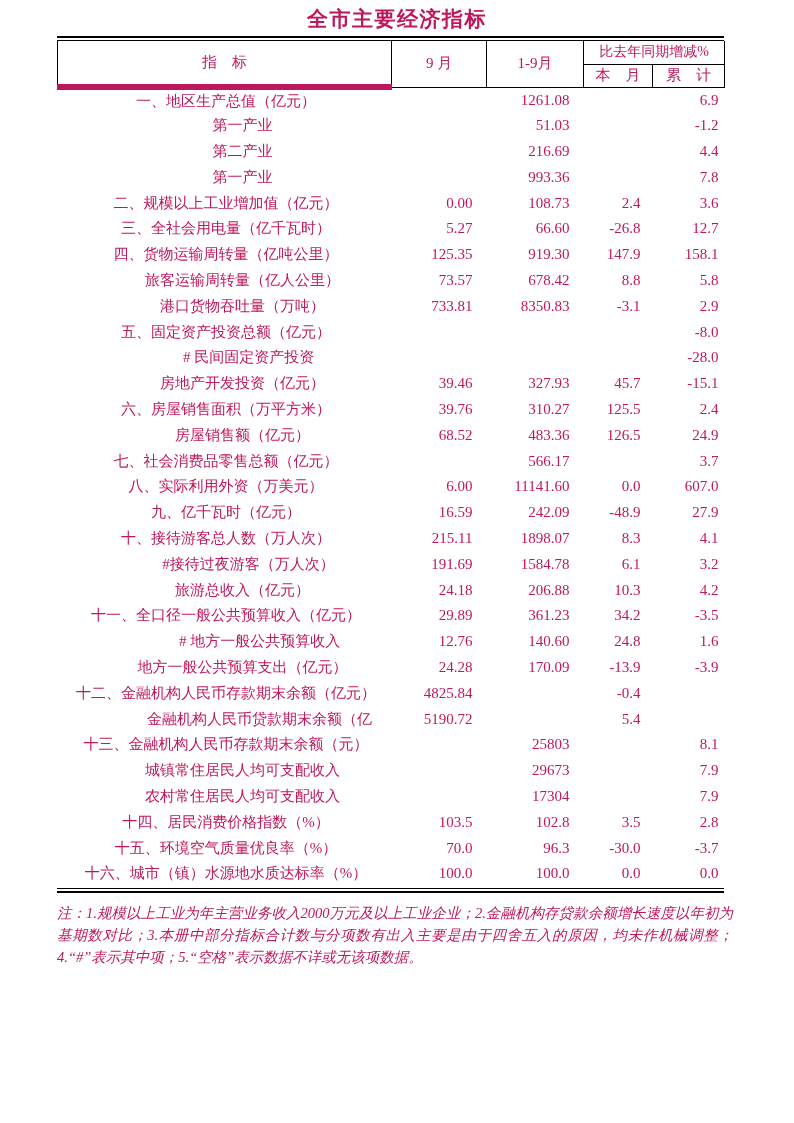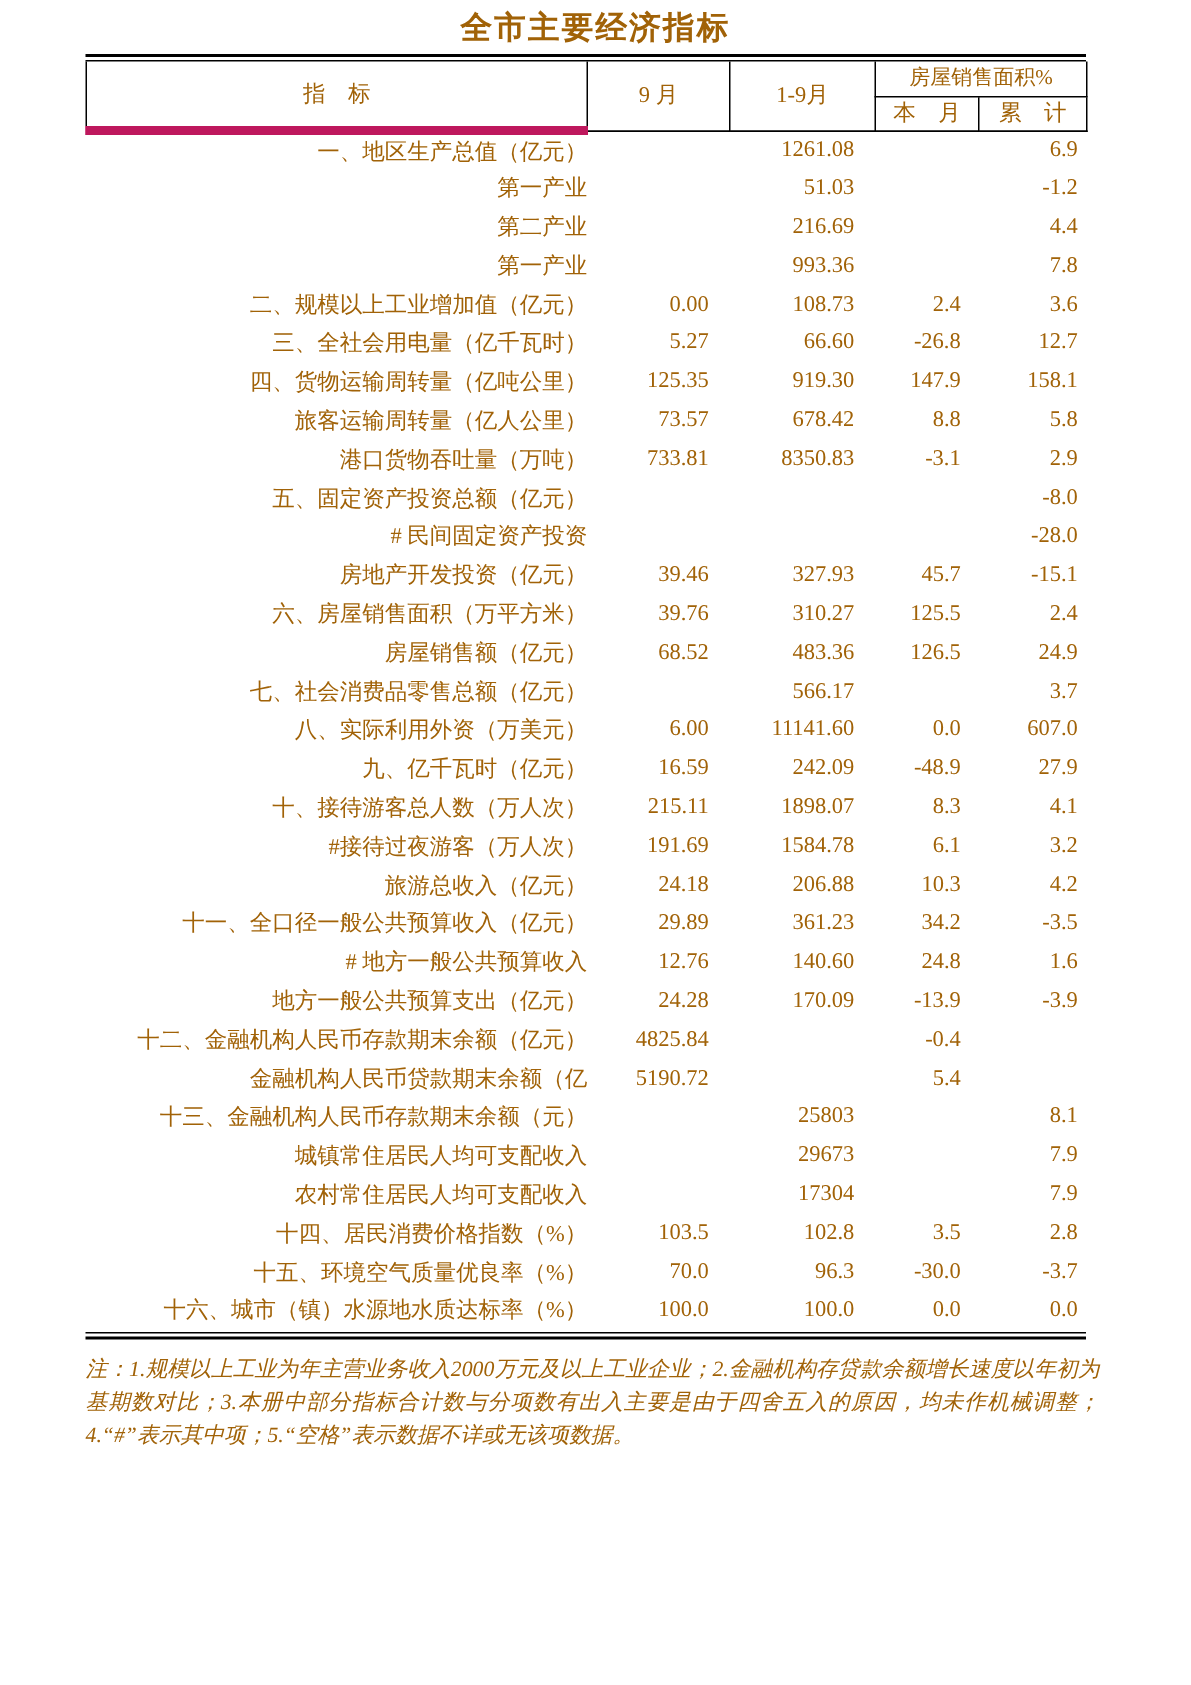--- a/index.html
+++ b/index.html
@@ -1,20 +1,20 @@
 <!DOCTYPE html>
 <html><head>
 <meta charset="utf-8">
 <style>
   * { box-sizing: border-box; margin: 0; padding: 0; }
   html, body { background: #ffffff; }
   body { width: 794px; height: 1123px; }
   .page {
     position: relative; width: 794px; height: 1123px;
-    background: #ffffff; color: #a16207;
+    background: #ffffff; color: #be185d;
     font-family: "Liberation Serif", "DejaVu Serif", serif;
     overflow: hidden;
   }
   .title {
     position: absolute; top: 5px; left: 0; width: 100%;
     text-align: center;
     font-family: "Liberation Sans", "DejaVu Sans", sans-serif;
     font-weight: bold; font-size: 21px; line-height: 27px;
     letter-spacing: 1.5px;
   }
@@ -29,21 +29,21 @@
   .tbl th { font-weight: normal; text-align: center; vertical-align: middle; }
   .tbl thead tr { height: 23px; }
   .th-ind  { border-left: 1px solid #000; border-right: 1px solid #000; border-bottom: 6px solid #be185d; }
   .th-m9   { border-right: 1px solid #000; border-bottom: 1px solid #000; }
   .th-m19  { border-right: 1px solid #000; border-bottom: 1px solid #000; }
   .th-yoy  { border-right: 1px solid #000; border-bottom: 1px solid #000; font-size: 14px; }
   .th-mom  { border-right: 1px solid #000; border-bottom: 1px solid #000; }
   .th-cum  { border-right: 1px solid #000; border-bottom: 1px solid #000; }
   .tbl tbody tr { height: 25.8px; }
   .tbl td { vertical-align: middle; }
-  td.lbl { text-align: right; white-space: nowrap; overflow: hidden; }
+  td.lbl { text-align: center; white-space: nowrap; overflow: hidden; }
   td.num { text-align: right; white-space: nowrap; }
   .c-m9  { padding-right: 14px; margin-top: 25px; }
   .c-m19 { padding-right: 14px; }
   .c-mom { padding-right: 12px; }
   .c-cum { padding-right: 6px; }
   .ind0 { padding-left: 3px; }
   .ind1 { padding-left: 36px; }
   .ind2 { padding-left: 48px; }
   .ind3 { padding-left: 70px; }
   .notes {
@@ -67,21 +67,21 @@
       <col style="width:95px">
       <col style="width:97px">
       <col style="width:69px">
       <col style="width:72px">
     </colgroup>
     <thead>
       <tr>
         <th class="th-ind" rowspan="2">指　标</th>
         <th class="th-m9" rowspan="2">9 月</th>
         <th class="th-m19" rowspan="2">1-9月</th>
-        <th class="th-yoy" colspan="2">房屋销售面积%</th>
+        <th class="th-yoy" colspan="2">比去年同期增减%</th>
       </tr>
       <tr>
         <th class="th-mom">本　月</th>
         <th class="th-cum">累　计</th>
       </tr>
     </thead>
     <tbody>
         <tr>
           <td class="lbl ind0">一、地区生产总值（亿元）</td>
           <td class="num c-m9"></td>

